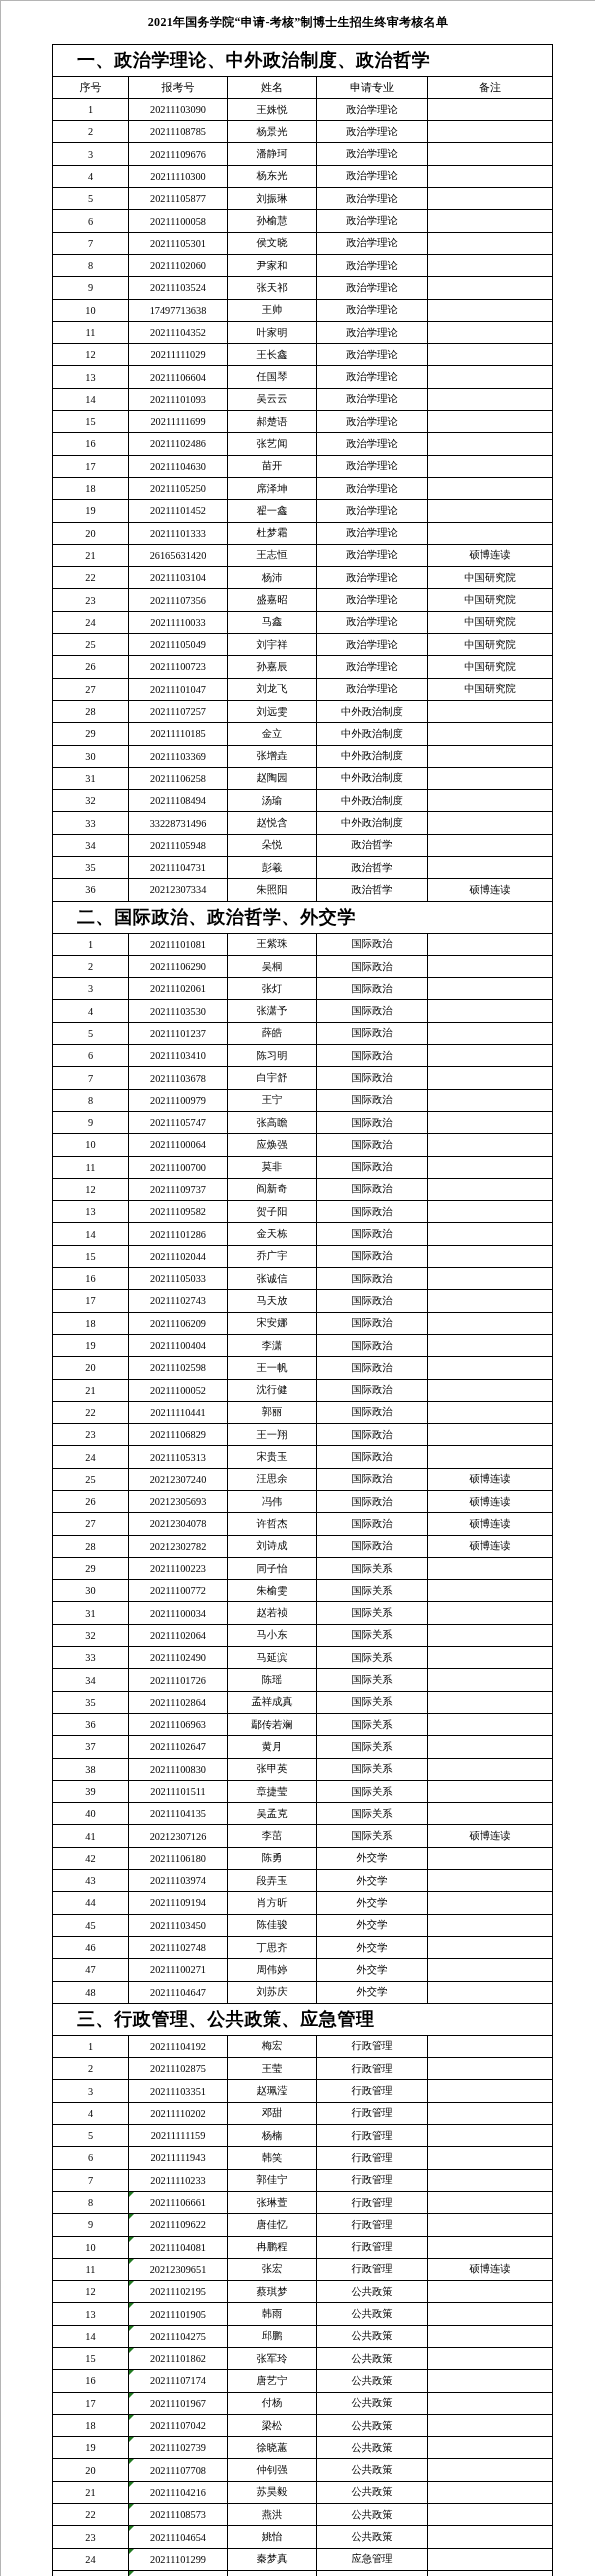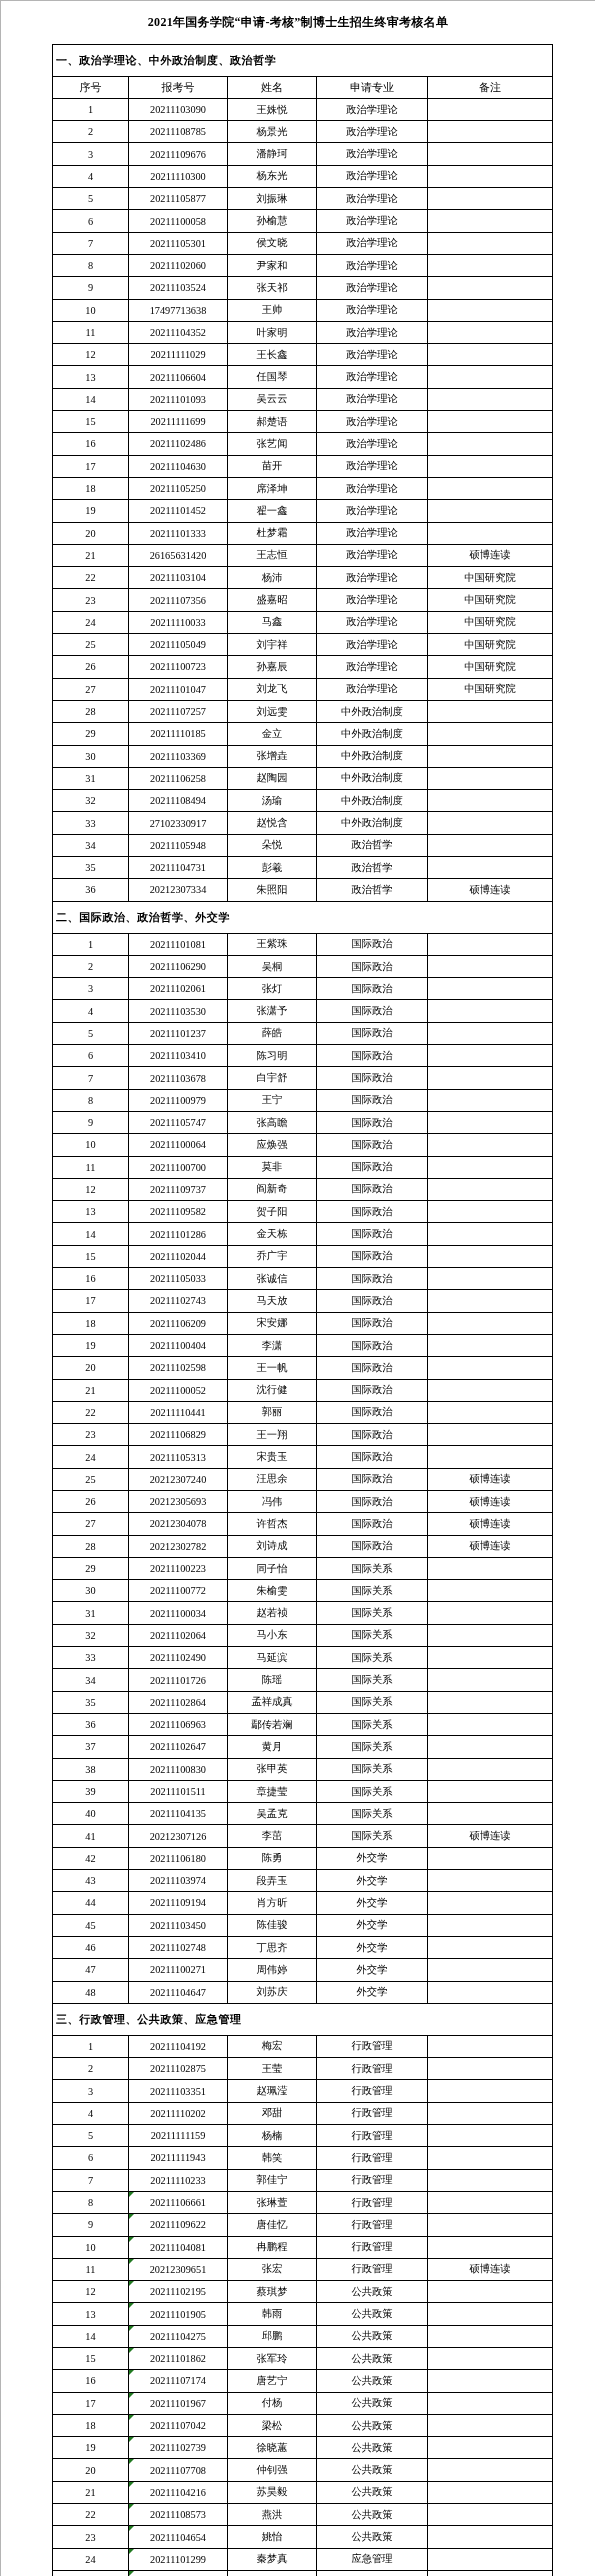--- a/index.html
+++ b/index.html
@@ -50,22 +50,22 @@
     border: 0.6px solid #000;
     padding: 0;
     text-align: center;
     vertical-align: middle;
     overflow: hidden;
     white-space: nowrap;
   }
   tr.section-heading-row td {
     height: 31px;
     text-align: left;
-    padding-left: 3px;
-    font-size: 11px;
+    padding-left: 24px;
+    font-size: 18px;
     font-weight: bold;
     font-family: "Liberation Sans", "DejaVu Sans", sans-serif;
     letter-spacing: 0.6px;
   }
   tr.col-header-row th {
     height: 21.3px;
     font-size: 11px;
     font-weight: normal;
     font-family: "Liberation Sans", "DejaVu Sans", sans-serif;
   }
@@ -435,21 +435,21 @@
       <span class="num-val">20211108494</span>
     </td>
     <td class="cell-name">汤瑜</td>
     <td class="cell-major">中外政治制度</td>
     <td class="cell-note"></td>
   </tr>
           <tr class="data-row">
     <td class="cell-idx">33</td>
     <td class="cell-num">
       
-      <span class="num-val">27102330917</span>
+      <span class="num-val">33228731496</span>
     </td>
     <td class="cell-name">赵悦含</td>
     <td class="cell-major">中外政治制度</td>
     <td class="cell-note"></td>
   </tr>
           <tr class="data-row">
     <td class="cell-idx">34</td>
     <td class="cell-num">
       
       <span class="num-val">20211105948</span>

